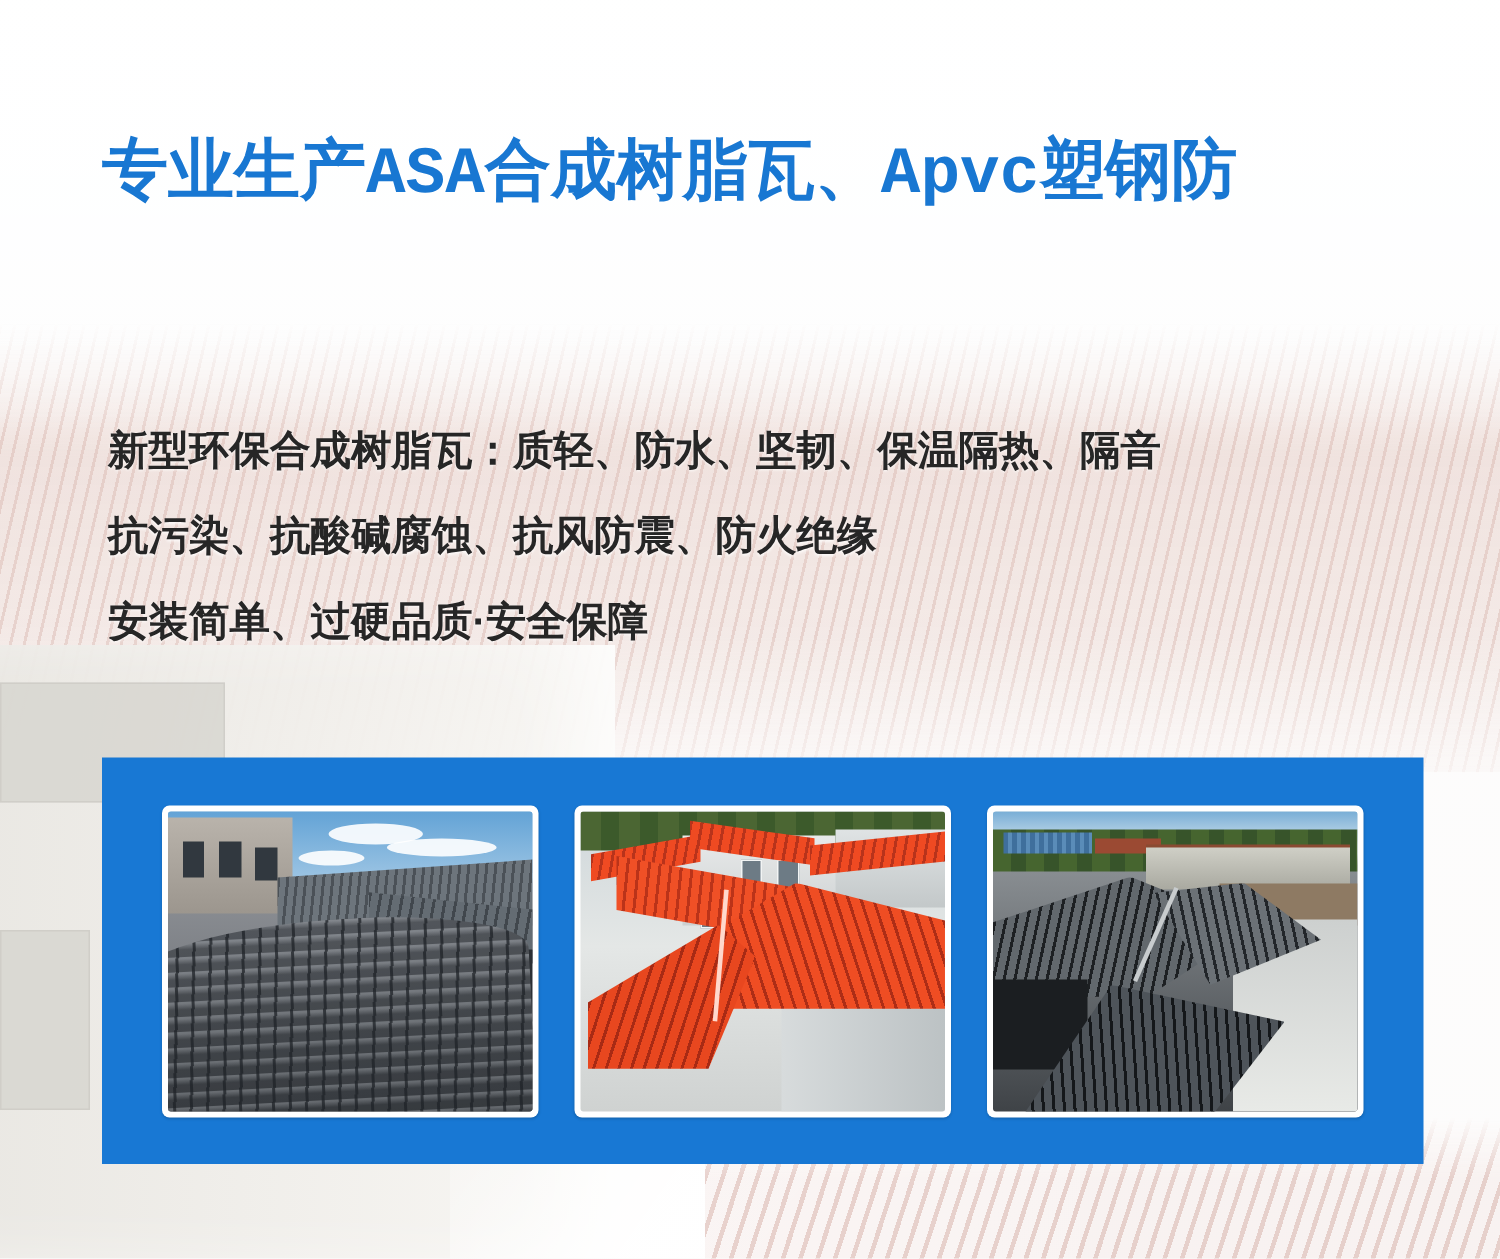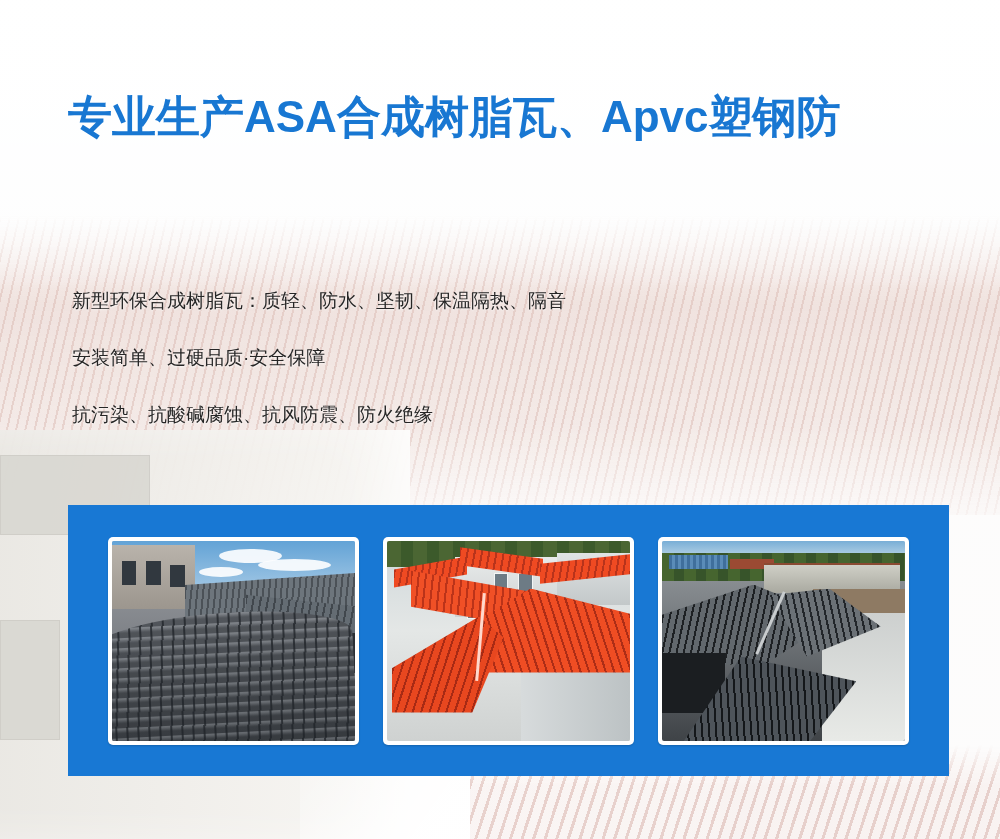--- a/index.html
+++ b/index.html
@@ -68,27 +68,27 @@
   }
 
   
   #headline {
     position:absolute; left:68px; top:88px; width:890px;
     font-size:44px; font-weight:bold; line-height:58px;
     color:#1877D2;
     letter-spacing:0px;
     text-shadow: 0 0 1px rgba(255,255,255,0.6);
   }
-  #headline .hl-line { display:block; white-space:nowrap; }
+  #headline .hl-line { display:block; white-space:nowrap;font-family:Liberation Mono, monospace; }
 
   
   #subcopy {
     position:absolute; left:72px; top:272px; width:900px;
     color:#262626;
-    font-size:19px; font-weight:normal; line-height:57px;
+    font-size:27px; font-weight:bold; line-height:57px;
   }
   #subcopy .sc-line { display:block; white-space:nowrap;
     text-shadow: 0 1px 2px rgba(255,255,255,0.85); }
 
   
   #gallery-panel {
     position:absolute; left:68px; top:505px; width:881px; height:271px;
     background:#1878D4;
     display:flex; align-items:center; justify-content:space-between;
     padding:0 40px;
@@ -210,22 +210,22 @@
   <div id="bg-roof-white-gable"></div>
   <div id="bg-roofs-bottom"></div>
 </div>
 
 <h1 id="headline">
   <span class="hl-line">专业生产ASA合成树脂瓦、Apvc塑钢防</span>
 </h1>
 
 <div id="subcopy">
   <span class="sc-line">新型环保合成树脂瓦：质轻、防水、坚韧、保温隔热、隔音</span>
+  <span class="sc-line">抗污染、抗酸碱腐蚀、抗风防震、防火绝缘</span>
   <span class="sc-line">安装简单、过硬品质·安全保障</span>
-  <span class="sc-line">抗污染、抗酸碱腐蚀、抗风防震、防火绝缘</span>
 </div>
 
 <div id="gallery-panel">
 
   <div class="photo-frame">
     <div class="photo-inner ph1">
       <div class="sky"></div>
       <div class="cloud1"></div>
       <div class="cloud2"></div>
       <div class="cloud3"></div>

